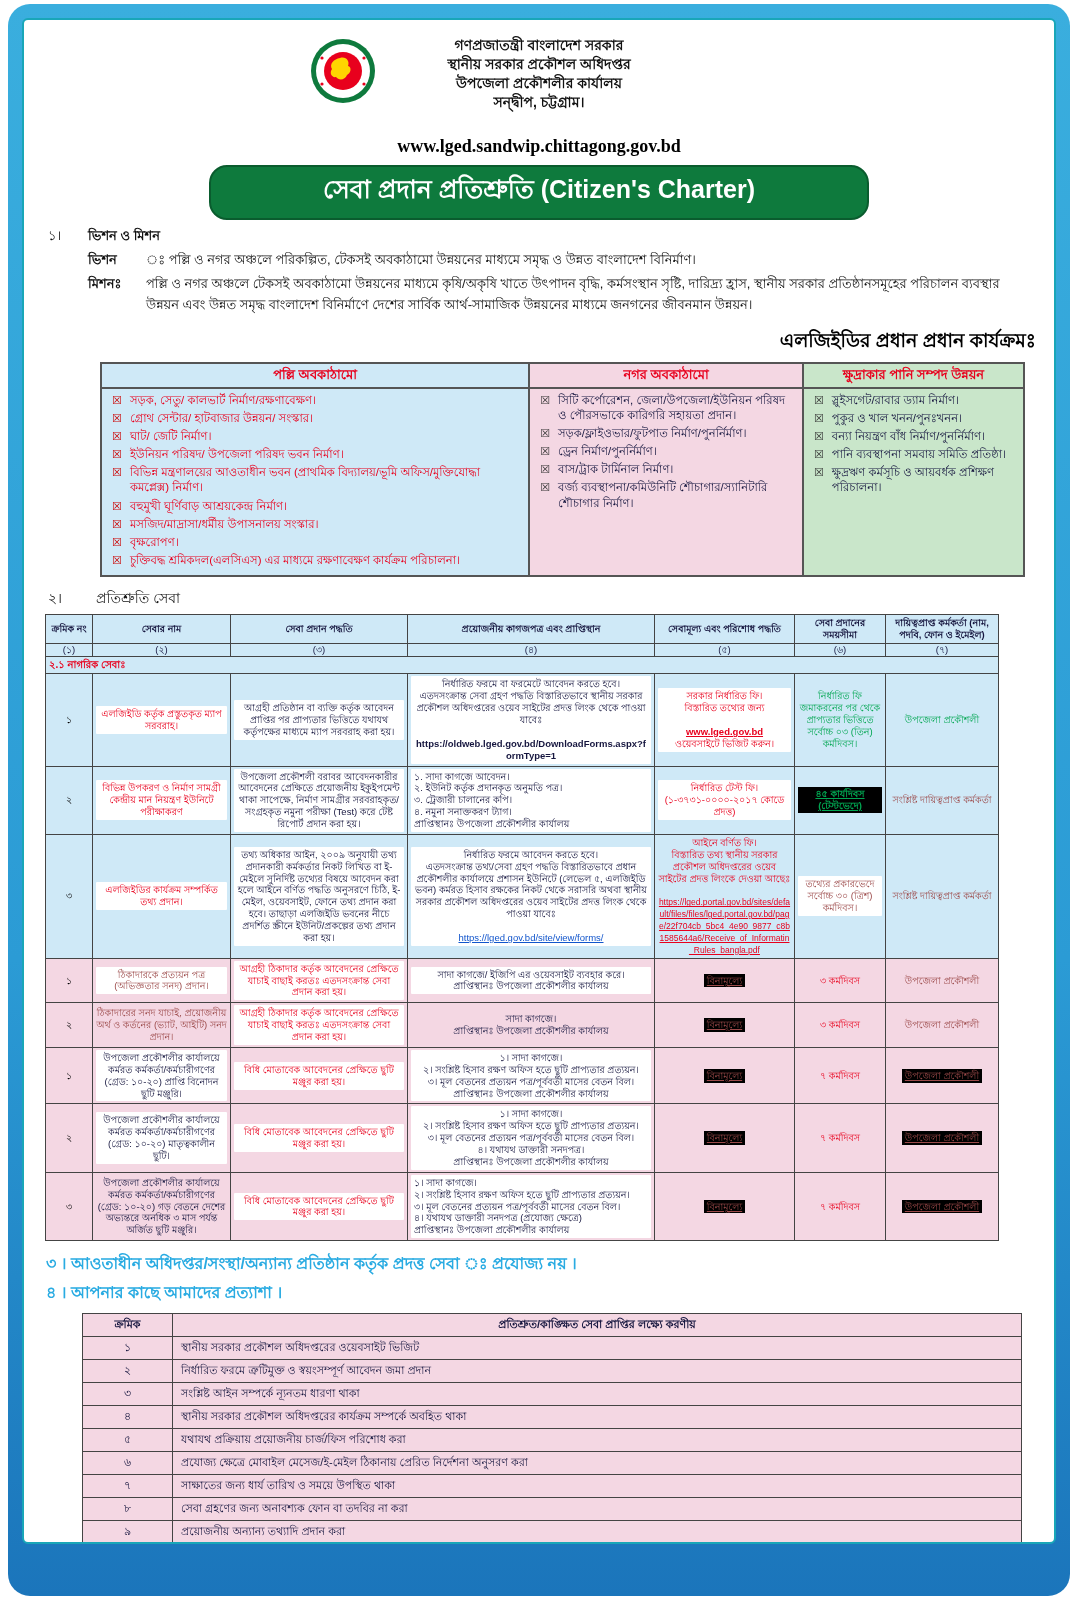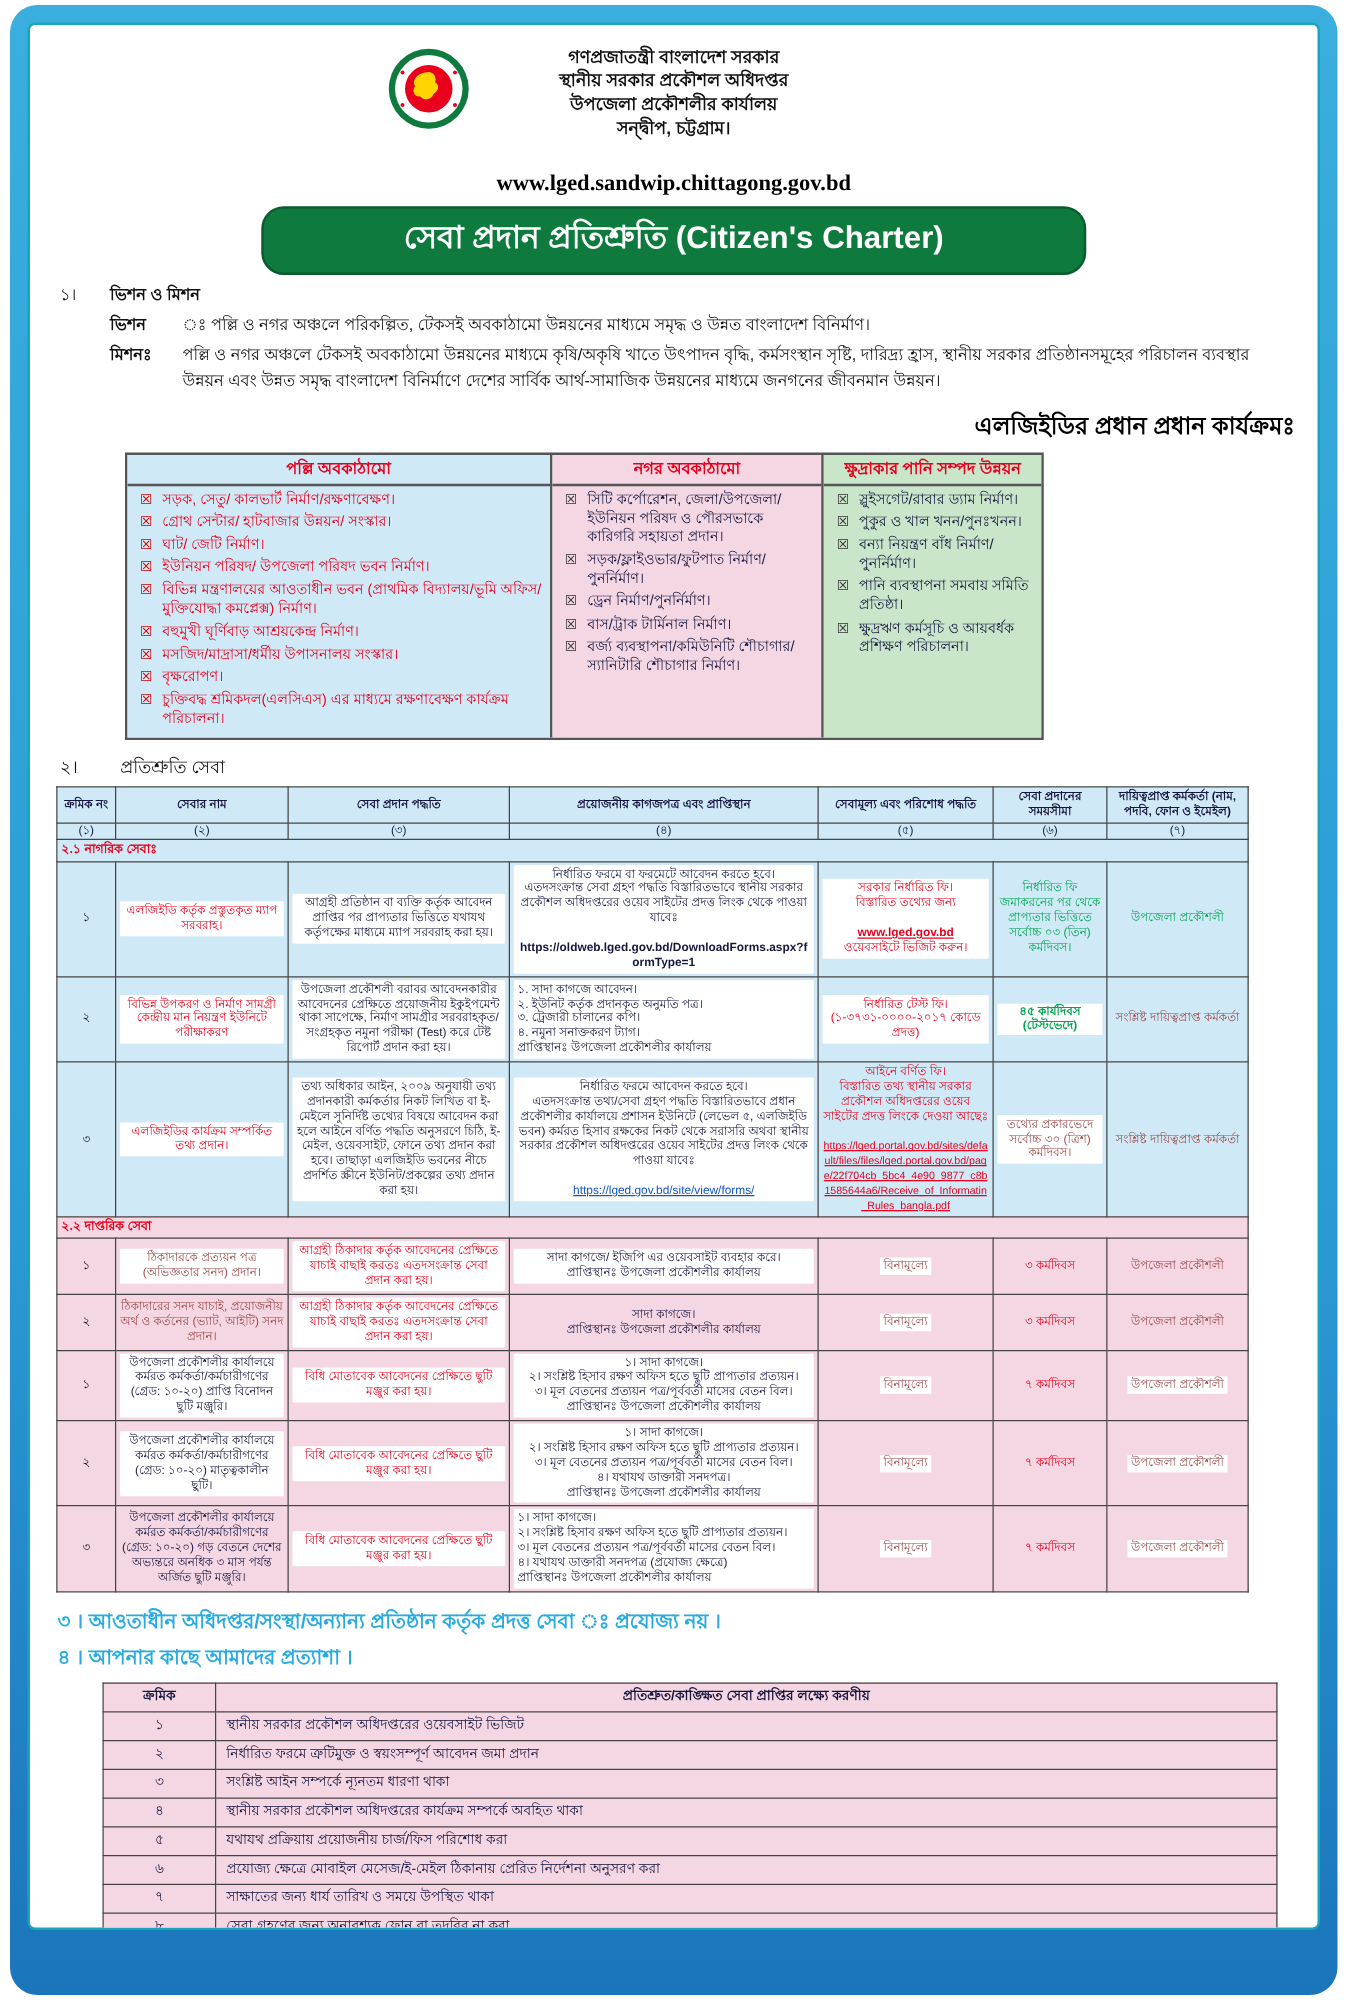--- a/index.html
+++ b/index.html
@@ -23,21 +23,21 @@
   
   .vm { font-size:13px; color:#111; margin-top:4px; }
   .vm-row { display:flex; gap:6px; margin-top:3px; }
   .vm-num { width:40px; flex:none; padding-left:6px; }
   .vm-label { width:52px; flex:none; font-weight:bold; }
   .vm-title { font-weight:bold; }
   .vm-text { flex:1; }
 
   
   .act-title { font-size:19px; font-weight:bold; color:#000; margin:10px 0 4px 58px;text-align:right; }
-  .act-table { display:flex; width:735px; margin-left:58px; border:2px solid #555; }
+  .act-table { display:flex; width:925px; margin-left:58px; border:2px solid #555; }
   .act-col { border-right:2px solid #555; display:flex; flex-direction:column; }
   .act-col:last-child { border-right:none; }
   .act-c1 { width:430px; background:#cfe9f7; }
   .act-c2 { width:275px; background:#f4d7e3; }
   .act-c3 { width:220px; background:#c9e6ca; }
   .act-head { text-align:center; font-weight:bold; color:#e8001d; font-size:13px;
               border-bottom:2px solid #555; padding:1px 0; }
   .act-ul { list-style:none; padding:4px 6px 4px 10px; }
   .act-ul li { display:flex; gap:8px; font-size:11.5px; line-height:1.32; margin-bottom:3px; }
   .cb { flex:none; font-size:11px; }
@@ -61,21 +61,21 @@
   .inset { background:#fff; padding:2px 3px; border-radius:1px; }
   .pre { white-space:pre-line; }
   .red { color:#e8001d; }
   .navy { color:#16163f; }
   .green { color:#00a651; }
   .maroon { color:#9c4a4a; }
   .blue { color:#1155cc; }
   .bold { font-weight:bold; }
   .und { text-decoration:underline; }
   a.lnk { word-break:break-all; }
-  .hl { background:#ffffff; display:inline-block; padding:1px 3px; }
+  .hl { background:#000000; display:inline-block; padding:1px 3px;text-decoration:underline; }
 
   
   .note3 { color:#29abe2; font-weight:bold; font-size:16px; margin:10px 0 2px 4px; }
   .note4 { color:#29abe2; font-weight:bold; font-size:16px; margin:2px 0 6px 4px; }
   table.expect { border-collapse:collapse; width:940px; margin-left:40px; }
   table.expect th, table.expect td { border:1px solid #444; background:#f4d7e3; color:#16163f;
         font-size:11px; padding:1.5px 8px; text-align:left; }
   table.expect th { text-align:center; font-weight:bold; font-size:11px; }
   table.expect td.sl { text-align:center; width:90px; }
   .small { font-size:8.5px; }
@@ -320,23 +320,20 @@
               <div class="red pre"><span>আইনে বর্ণিত ফি।
 বিস্তারিত তথ্য স্থানীয় সরকার প্রকৌশল অধিদপ্তরের ওয়েব সাইটের প্রদত্ত লিংকে দেওয়া আছেঃ</span><br>
             <a class="lnk red und small">https://lged.portal.gov.bd/sites/default/files/files/lged.portal.gov.bd/page/22f704cb_5bc4_4e90_9877_c8b1585644a6/Receive_of_Informatin_Rules_bangla.pdf</a></div>
             </td>
         <td>
               <div class="inset maroon pre">তথ্যের প্রকারভেদে সর্বোচ্চ ৩০ (ত্রিশ) কর্মদিবস।</div>
             </td>
         <td class="maroon">সংশ্লিষ্ট দায়িত্বপ্রাপ্ত কর্মকর্তা</td>
       </tr>
 
-      <tr class="secrow pink">
-        <td colspan="7">২.২ দাপ্তরিক সেবা</td>
-      </tr>
 
       <tr class="r22">
         <td>১</td>
         <td>
               <div class="inset maroon pre">ঠিকাদারকে প্রত্যয়ন পত্র (অভিজ্ঞতার সনদ) প্রদান।</div>
             </td>
         <td>
               <div class="inset red pre">আগ্রহী ঠিকাদার কর্তৃক আবেদনের প্রেক্ষিতে যাচাই বাছাই করতঃ এতদসংক্রান্ত সেবা প্রদান করা হয়।</div>
             </td>
         <td>

